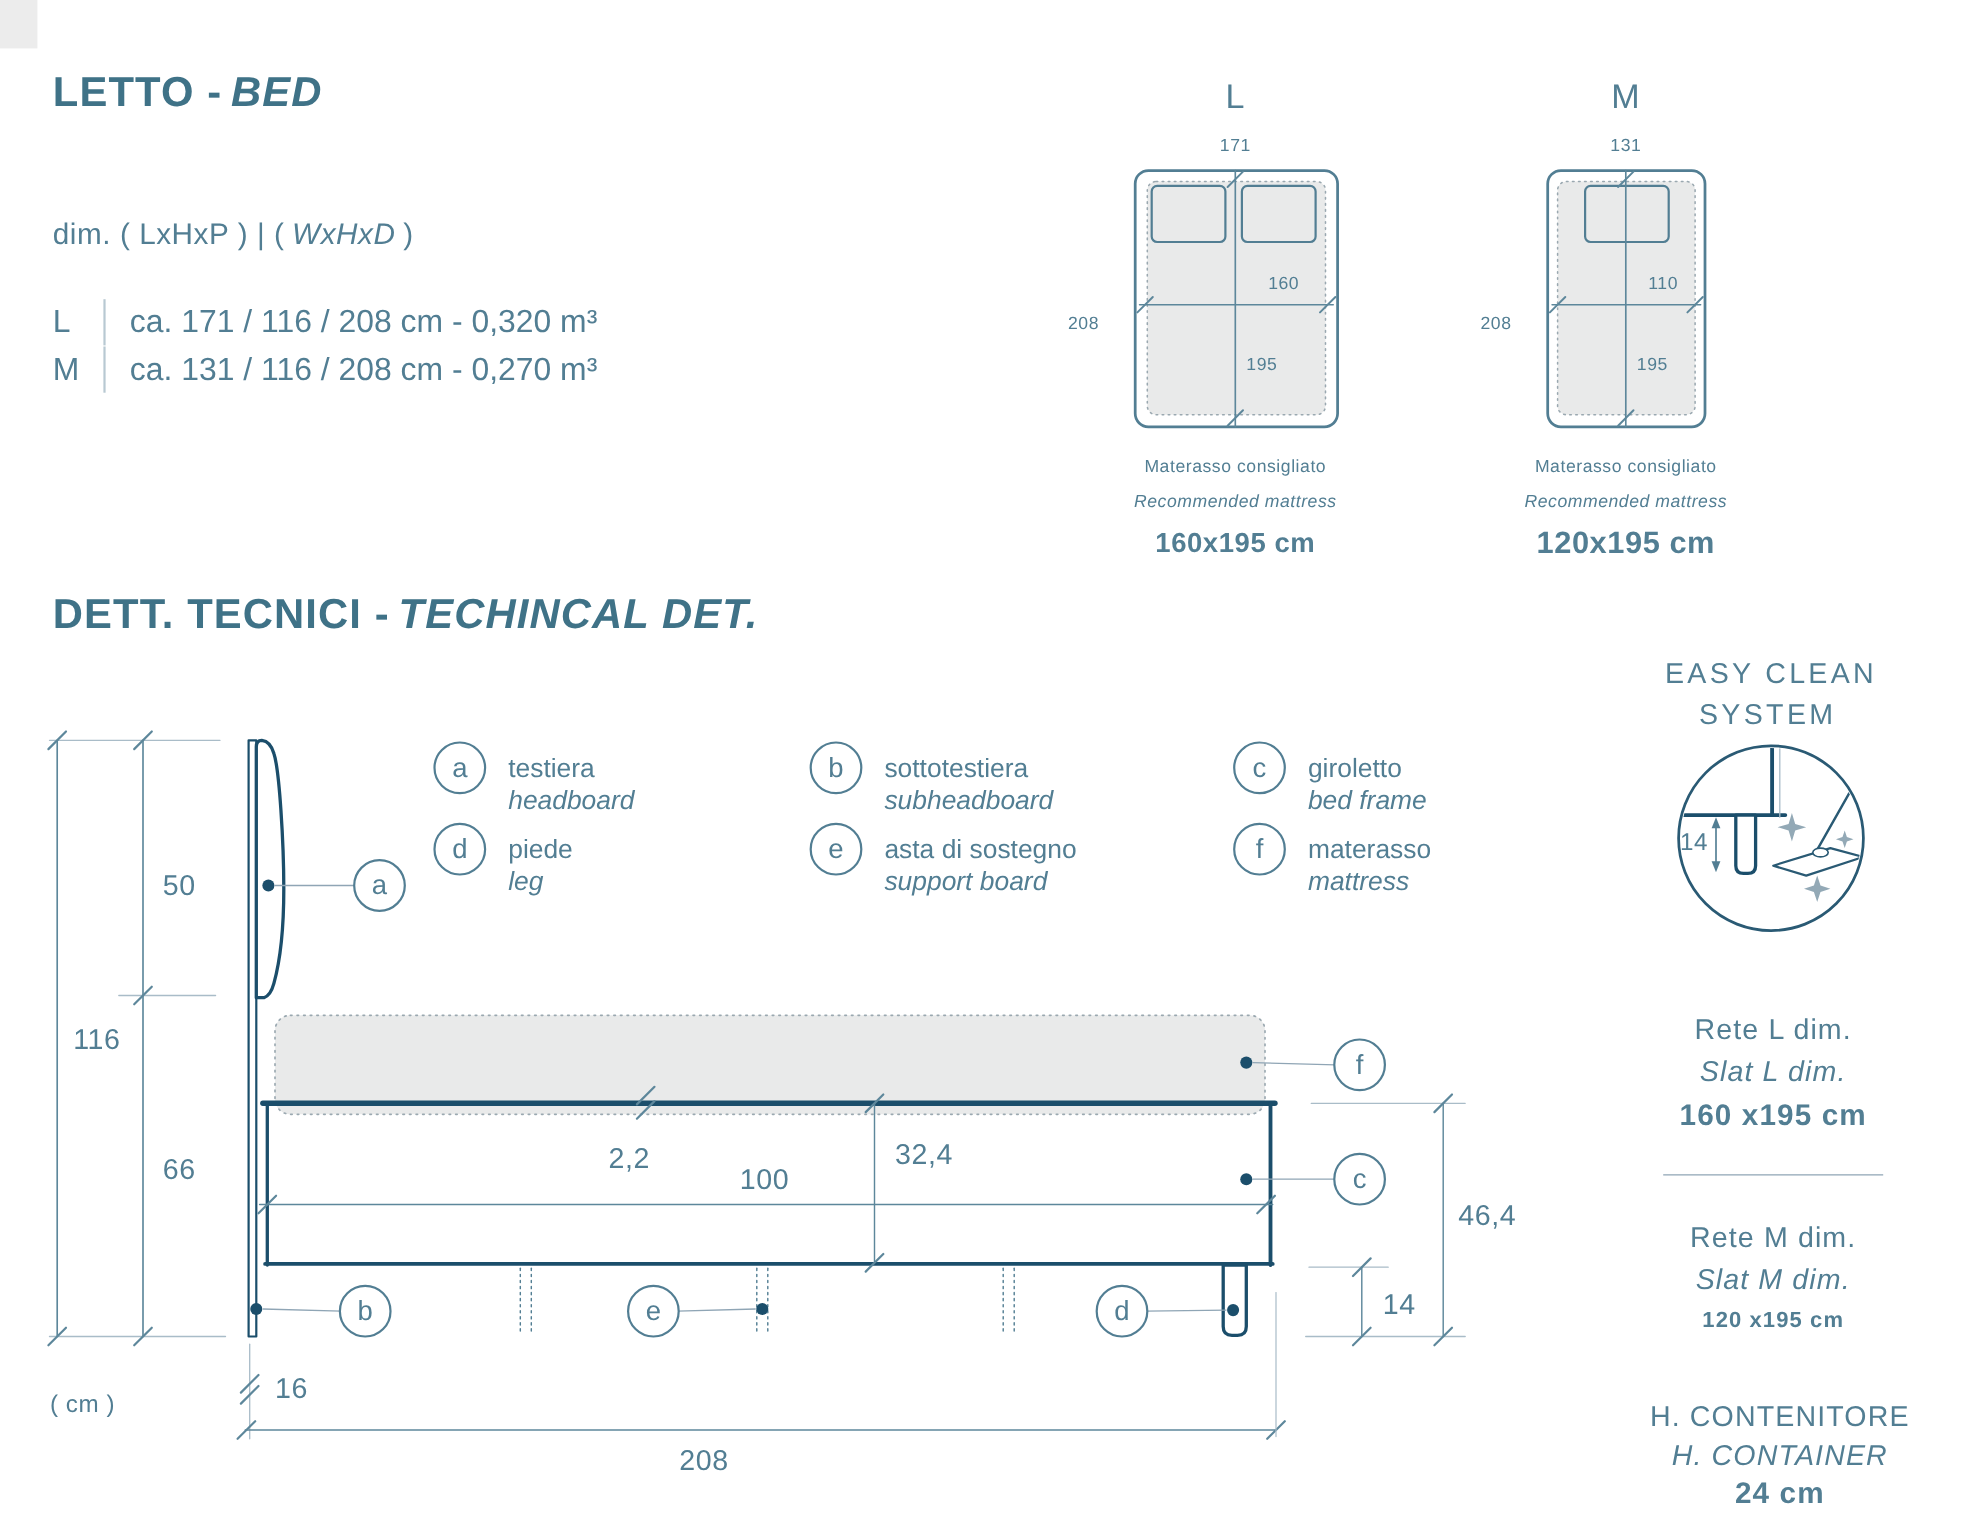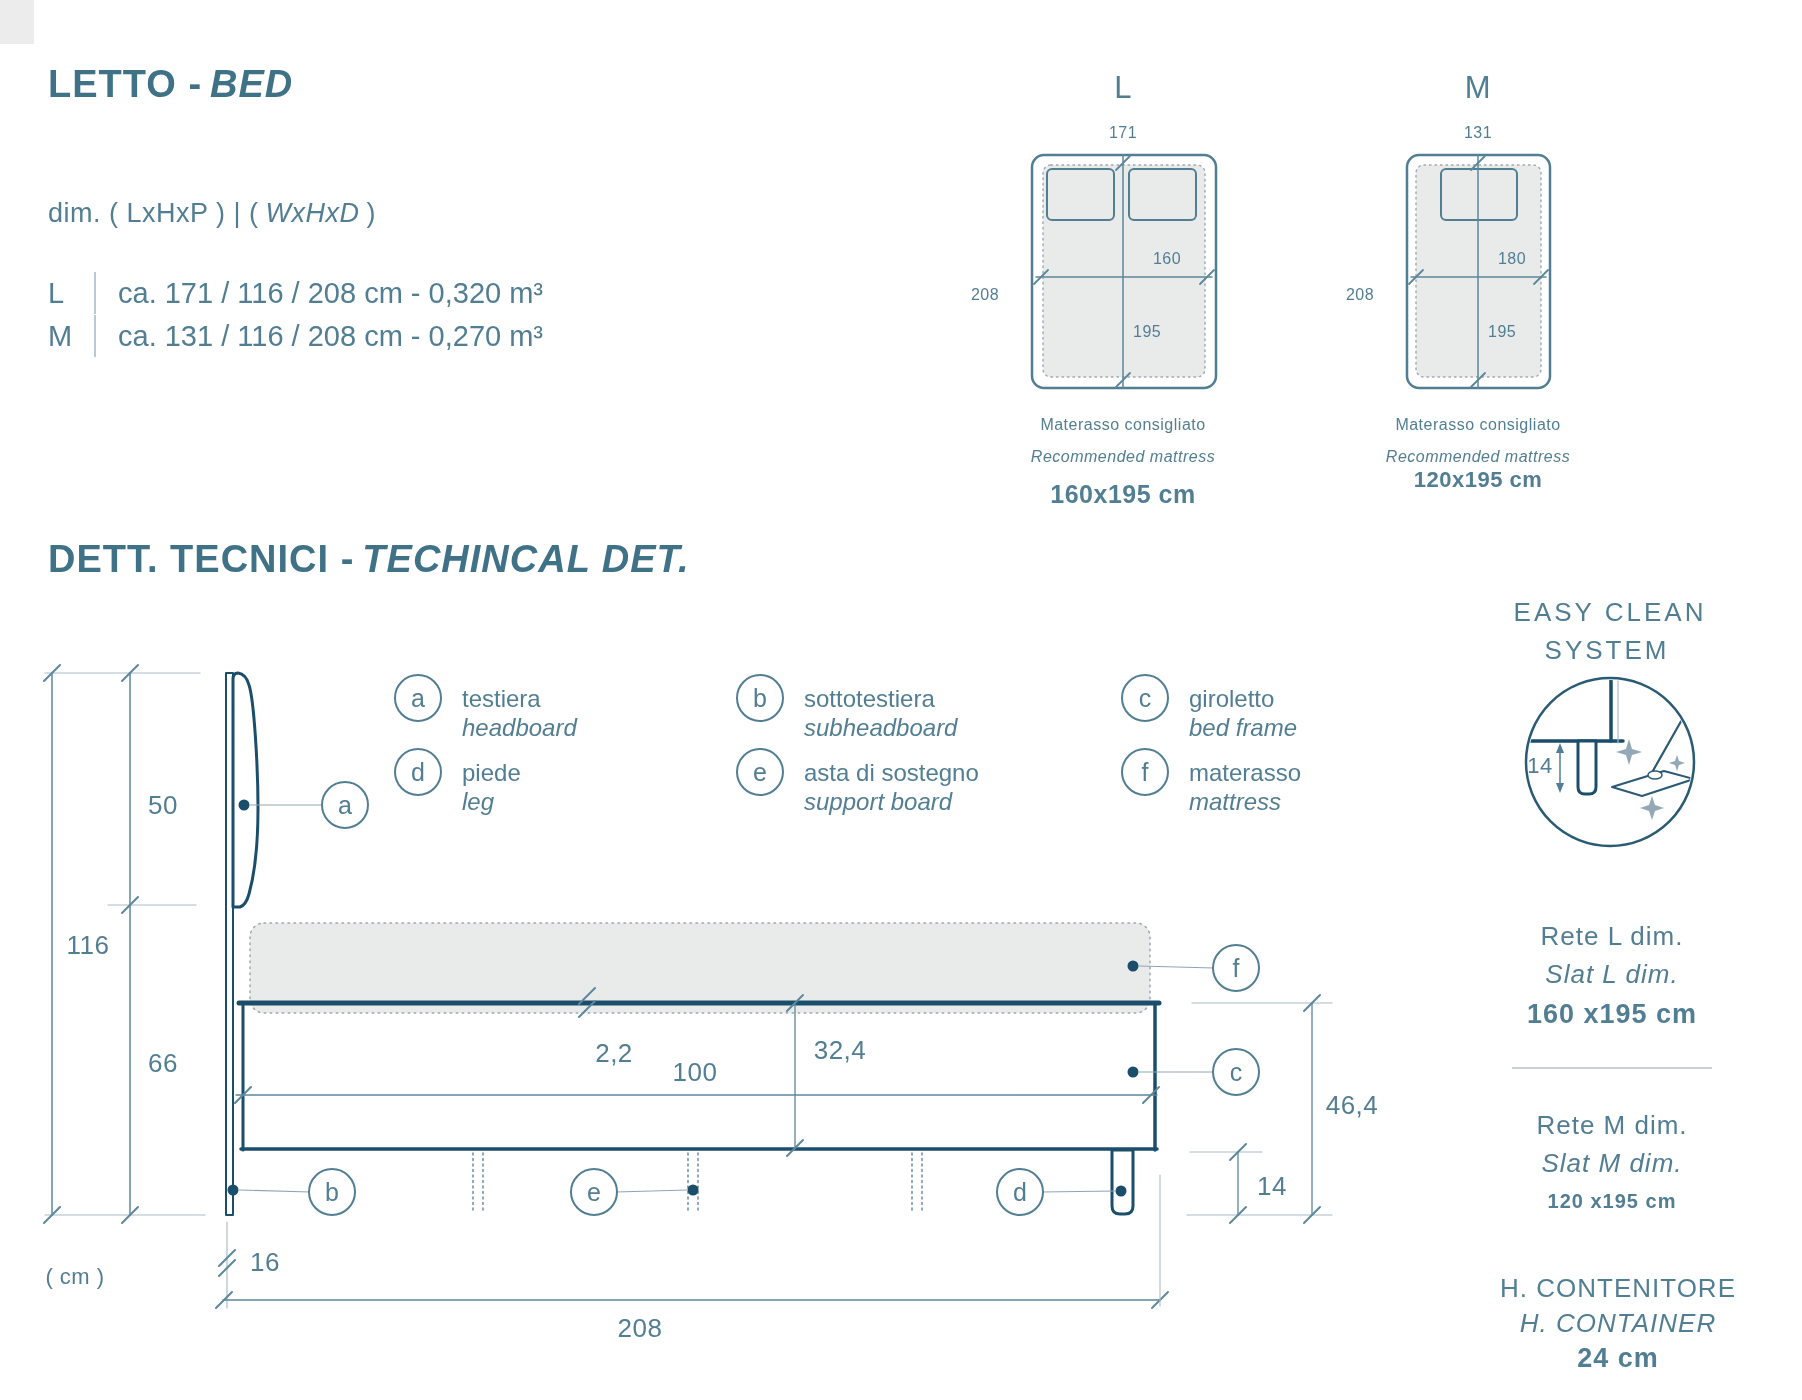--- a/index.html
+++ b/index.html
@@ -200,26 +200,26 @@
   <div class="t c dim24" style="left:1123px;top:133px;">171</div>
   <div class="t c dim24" style="left:1167px;top:259px;">160</div>
   <div class="t vmid dim24" style="left:1133px;top:332px;">195</div>
   <div class="t c dim24" style="left:985px;top:295px;">208</div>
   <div class="t c dim24" style="left:1123px;top:425px;">Materasso consigliato</div>
   <div class="t c dim24 it" style="left:1123px;top:457px;">Recommended mattress</div>
   <div class="t c bld" style="left:1123px;top:494px;font-size:25px;">160x195 cm</div>
 
   <div class="t c" style="left:1478px;top:88px;font-size:31px;">M</div>
   <div class="t c dim24" style="left:1478px;top:133px;">131</div>
-  <div class="t c dim24" style="left:1512px;top:259px;">180</div>
+  <div class="t c dim24" style="left:1512px;top:259px;">110</div>
   <div class="t vmid dim24" style="left:1488px;top:332px;">195</div>
   <div class="t c dim24" style="left:1360px;top:295px;">208</div>
   <div class="t c dim24" style="left:1478px;top:425px;">Materasso consigliato</div>
   <div class="t c dim24 it" style="left:1478px;top:457px;">Recommended mattress</div>
-  <div class="t c bld" style="left:1478px;top:480px;font-size:22px;">120x195 cm</div>
+  <div class="t c bld" style="left:1478px;top:494px;font-size:28px;">120x195 cm</div>
 
   <div class="t h1" style="left:48px;top:538px;">
     <span>DETT. TECNICI -</span><span class="it">TECHINCAL DET.</span>
   </div>
 
   <div class="circle" style="left:418px;top:698px;">a</div>
   <div class="legend-label" style="left:462px;top:684px;">
     <div>testiera</div>
     <div class="it">headboard</div>
   </div>
@@ -252,21 +252,21 @@
   <div class="circle" style="left:345px;top:805px;">a</div>
   <div class="circle" style="left:332px;top:1192px;">b</div>
   <div class="circle" style="left:1236px;top:1072px;">c</div>
   <div class="circle" style="left:1020px;top:1192px;">d</div>
   <div class="circle" style="left:594px;top:1192px;">e</div>
   <div class="circle" style="left:1236px;top:968px;">f</div>
 
   <div class="t c" style="left:163px;top:805px;">50</div>
   <div class="t c" style="left:88px;top:945px;">116</div>
   <div class="t c" style="left:163px;top:1063px;">66</div>
-  <div class="t c" style="left:572px;top:1053px;margin-left:42px;">2,2</div>
+  <div class="t c" style="left:572px;top:1053px;">2,2</div>
   <div class="t c" style="left:840px;top:1050px;">32,4</div>
   <div class="t c" style="left:695px;top:1072px;">100</div>
   <div class="t c small" style="left:75px;top:1277px;">( cm )</div>
   <div class="t c" style="left:265px;top:1262px;">16</div>
   <div class="t c" style="left:640px;top:1328px;">208</div>
   <div class="t c" style="left:1272px;top:1186px;">14</div>
   <div class="t c" style="left:1352px;top:1105px;">46,4</div>
 
   <div class="t c ec-title" style="left:1610px;top:612px;">EASY CLEAN</div>
   <div class="t c ec-title" style="left:1607px;top:650px;">SYSTEM</div>

